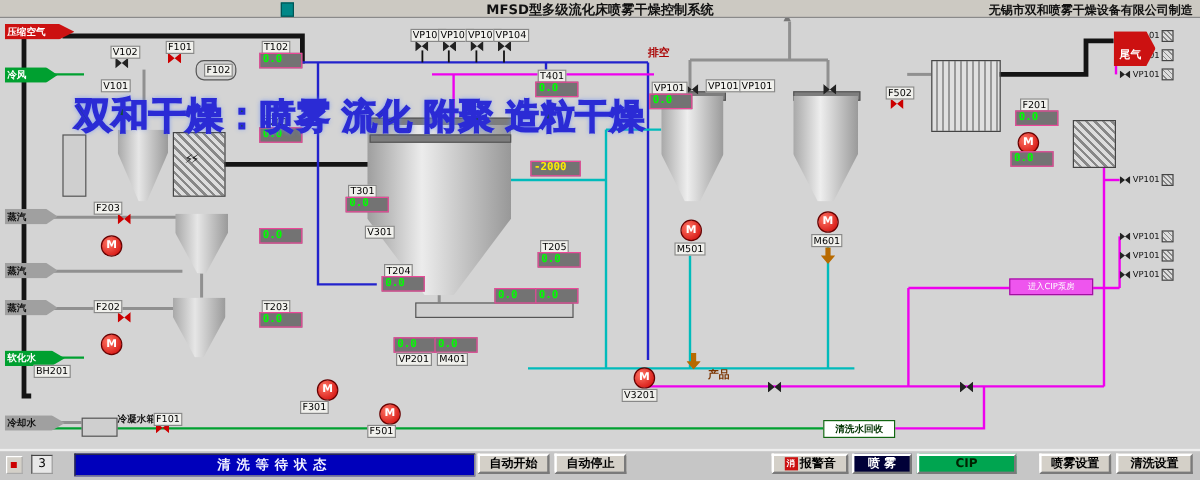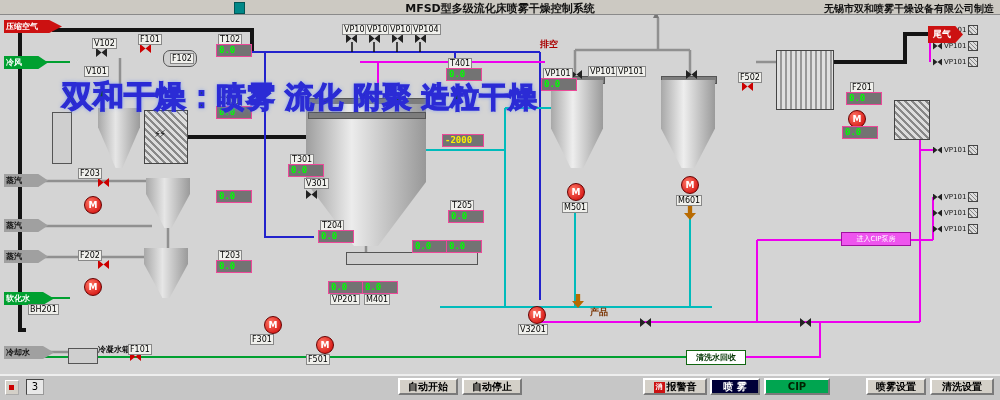--- a/index.html
+++ b/index.html
@@ -34,21 +34,21 @@
   .tag{position:absolute;font-size:8px;line-height:9px;background:#f0f0ec;border:1px solid #888;padding:0 1px;color:#000;white-space:nowrap;z-index:4;}
   .lbl{position:absolute;font-size:8px;font-weight:bold;color:#111;white-space:nowrap;z-index:4;}
   .lbl.redtxt{color:#aa0000;font-size:9px;}
   .lbl.brown{color:#7a3300;font-size:9px;}
   .disp{position:absolute;width:30px;height:11px;background:#737373;border:1px solid #ec4899;color:#00ff00;font-family:"DejaVu Sans Mono",monospace;font-size:9px;font-weight:bold;text-align:left;padding:0 2px;line-height:11px;z-index:4;}
   .disp.yellow{color:#ffee00;width:36px;}
   .vprow{position:absolute;left:933px;width:64px;height:10px;display:flex;align-items:center;gap:2px;z-index:4;}
   .vprow .v{width:9px;height:7px;background:#222;clip-path:polygon(0 0,50% 50%,100% 0,100% 100%,50% 50%,0 100%);}
   .vprow .t{font-size:7px;color:#111;line-height:8px;}
   .vprow .e{width:8px;height:8px;border:1px solid #444;background:repeating-linear-gradient(45deg,#ddd 0 2px,#888 2px 3px);}
-  .arrow-right{position:absolute;height:17px;line-height:17px;color:#fff;font-size:9px;font-weight:bold;padding:0 12px 0 5px;background:#cc1111;clip-path:polygon(0 0,78% 0,100% 50%,78% 100%,0 100%);z-index:4;}
+  .arrow-right{position:absolute;height:17px;line-height:17px;color:#fff;font-size:9px;font-weight:bold;padding:12px 12px 0 5px;background:#cc1111;clip-path:polygon(0 0,78% 0,100% 50%,78% 100%,0 100%);z-index:4;}
   .arrow-down{position:absolute;width:12px;height:14px;background:#b86a00;clip-path:polygon(32% 0,68% 0,68% 50%,100% 50%,50% 100%,0 50%,32% 50%);z-index:4;}
   .pinkbox{position:absolute;left:841px;top:232px;width:68px;height:12px;background:#ee55ee;border:1px solid #a011a0;color:#fff;font-size:7px;text-align:center;line-height:12px;z-index:4;}
   .greenbox{position:absolute;left:686px;top:350px;width:58px;height:13px;background:#ffffff;border:1px solid #116611;color:#003300;font-size:8px;font-weight:bold;text-align:center;line-height:13px;z-index:4;}
   .lightning{position:absolute;font-size:10px;color:#111;z-index:4;letter-spacing:-2px;}
   .ventarrow{position:absolute;font-size:8px;color:#777;z-index:4;}
   
   #watermark{position:absolute;left:62px;top:76px;z-index:5;white-space:nowrap;pointer-events:none;font-weight:bold;color:#14532d;-webkit-text-stroke:1.3px #2b2bd5;text-shadow:0 0 4px rgba(90,130,255,.9);}
   #watermark .p1{font-size:31px;}
   #watermark .p2{font-size:29px;}
   
@@ -196,21 +196,21 @@
   <div class="tag" style="left:138px;top:34px;">F101</div>
   <div class="tag" style="left:170px;top:53px;">F102</div>
   <div class="tag" style="left:342px;top:24px;">VP101</div>
   <div class="tag" style="left:365px;top:24px;">VP102</div>
   <div class="tag" style="left:388px;top:24px;">VP103</div>
   <div class="tag" style="left:411px;top:24px;">VP104</div>
   <div class="lbl redtxt" style="left:540px;top:38px;">排空</div>
   <div class="ventarrow" style="left:653px;top:10px;">▲</div>
   <div class="tag" style="left:588px;top:66px;">VP101</div>
   <div class="tag" style="left:616px;top:66px;">VP101</div>
-  <div class="tag" style="left:304px;top:178px;">V301</div>
+  <div class="tag" style="left:304px;top:188px;">V301</div>
   <div class="tag" style="left:78px;top:168px;">F203</div>
   <div class="tag" style="left:78px;top:250px;">F202</div>
   <div class="tag" style="left:738px;top:72px;">F502</div>
   <div class="tag" style="left:250px;top:334px;">F301</div>
   <div class="tag" style="left:306px;top:354px;">F501</div>
   <div class="tag" style="left:518px;top:324px;">V3201</div>
   <div class="tag" style="left:562px;top:202px;">M501</div>
   <div class="tag" style="left:676px;top:195px;">M601</div>
   <div class="tag" style="left:28px;top:304px;">BH201</div>
   <div class="lbl" style="left:98px;top:344px;">冷凝水箱</div>
@@ -290,21 +290,22 @@
 
   <div id="watermark">
     <span class="p1">双和干燥：</span><span class="p2">喷雾 流化 附聚 造粒干燥</span>
   </div>
 
   <div id="bottombar"></div>
   <div id="chipbtn">
       <div class="dot"></div>
     </div>
   <div id="counterbox">3</div>
+  <div id="statusbox">清洗等待状态</div>
   <div class="btn" style="left:398px;width:60px;">自动开始</div>
   <div class="btn" style="left:462px;width:60px;">自动停止</div>
   <div class="btn" style="left:643px;width:64px;"><span class="mutechip">消</span><span>报警音</span></div>
   <div class="btn dark" style="left:710px;width:50px;">喷 雾</div>
-  <div class="btn greenb" style="left:764px;width:66px;">CIP</div>
+  <div class="btn greenb" style="left:764px;width:83px;">CIP</div>
   <div class="btn" style="left:866px;width:60px;">喷雾设置</div>
   <div class="btn" style="left:930px;width:64px;">清洗设置</div>
 
 </div>
 
 </body></html>

